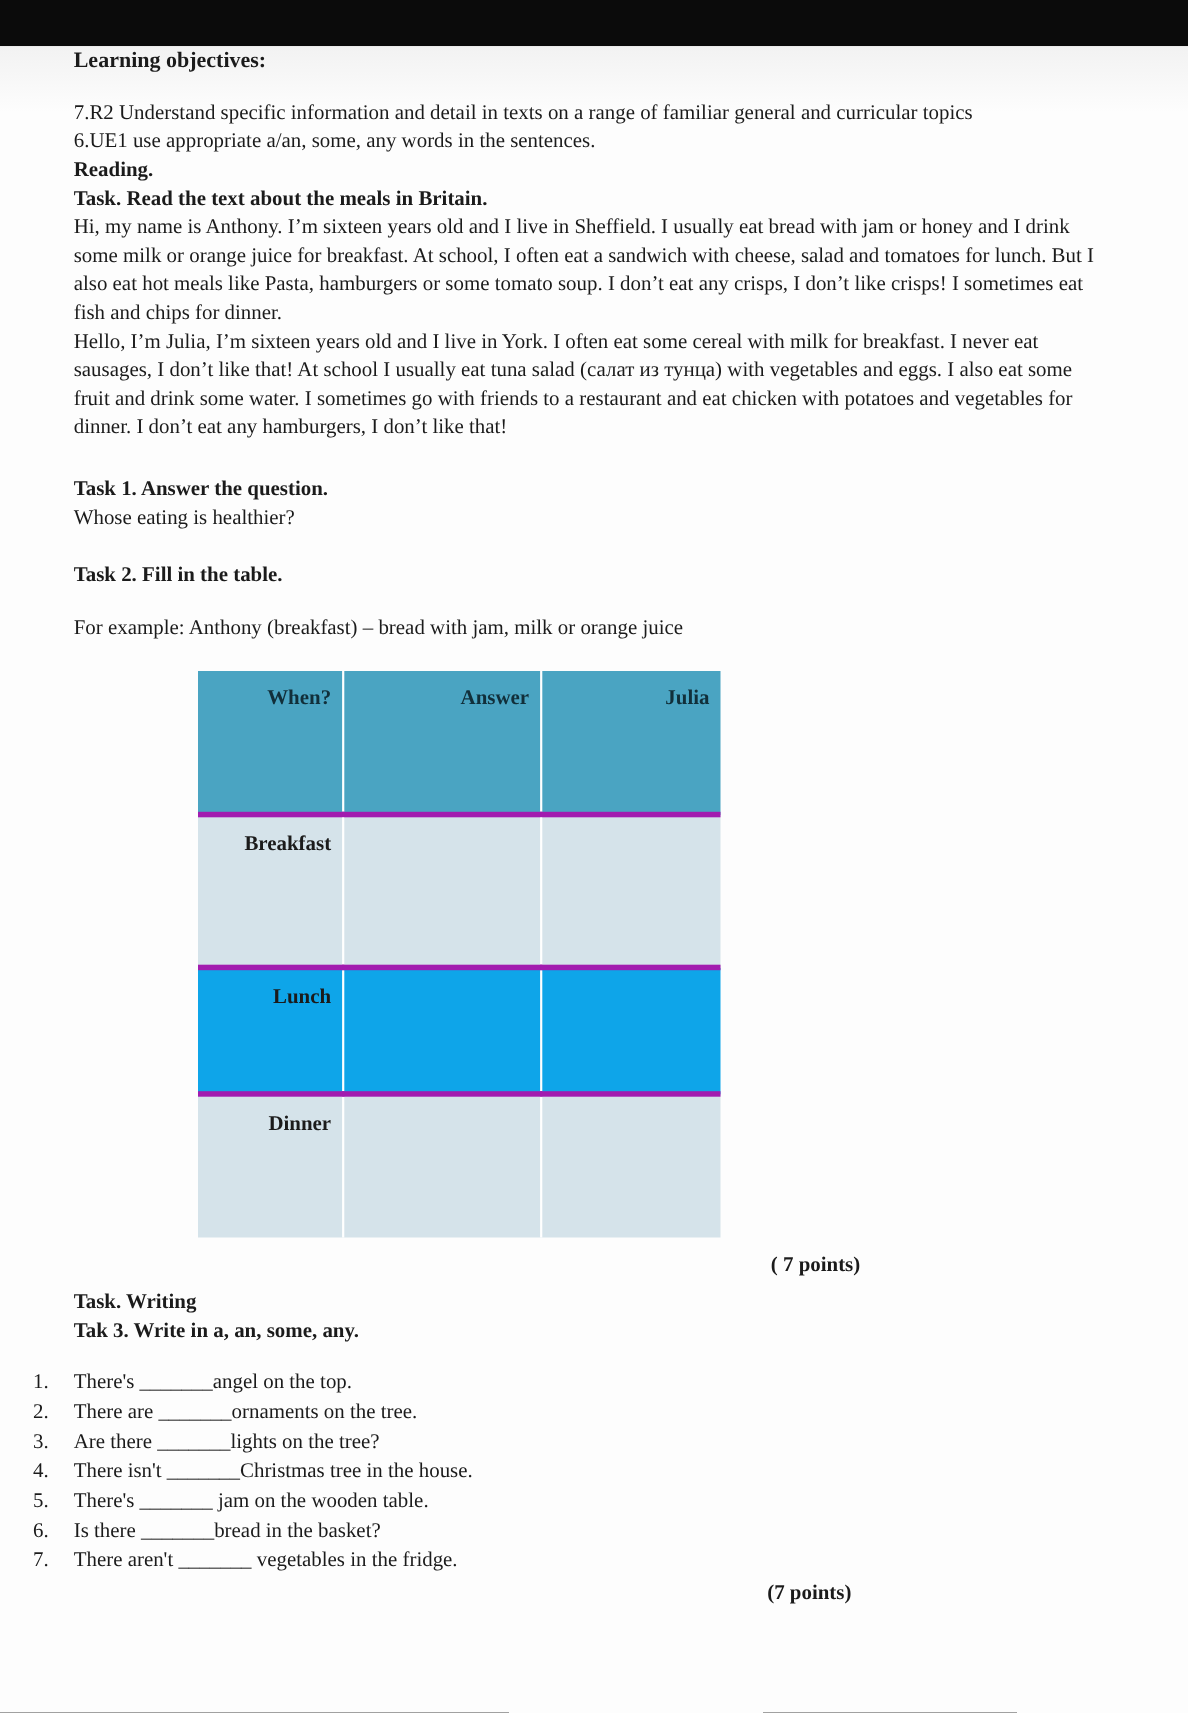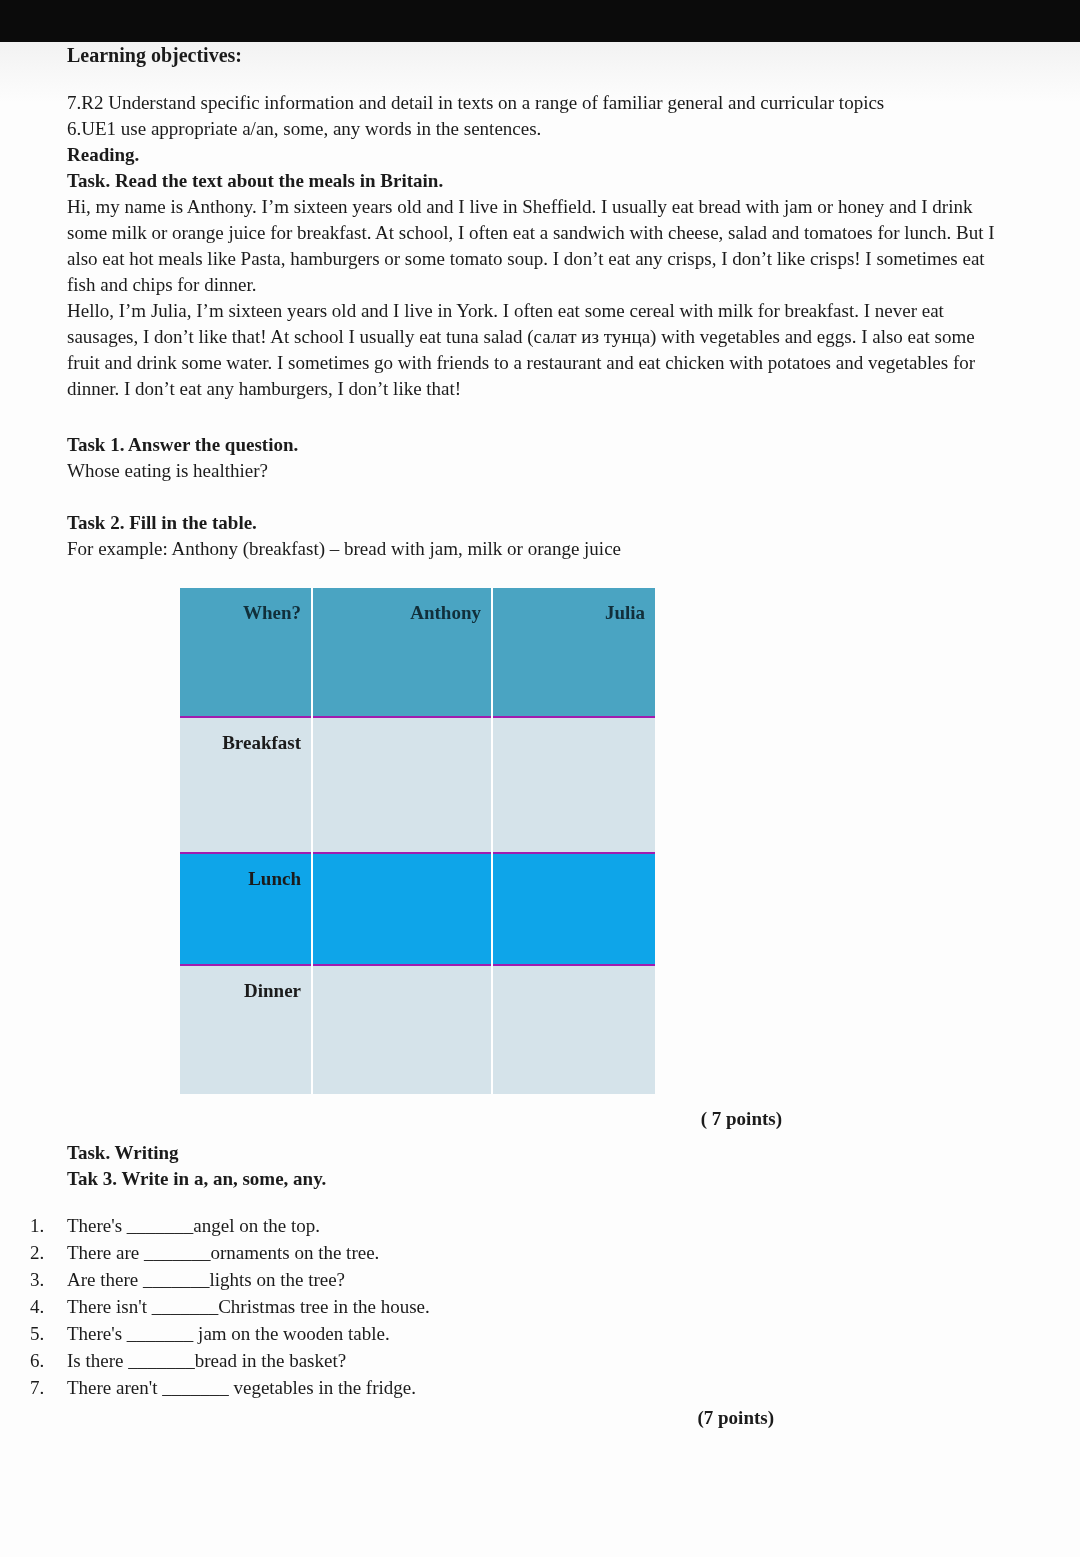--- a/index.html
+++ b/index.html
@@ -36,21 +36,21 @@
     font-weight: bold;
     font-size: 20px;
   }
   .lo-heading { font-weight: bold; font-size: 20px; }
   .objectives { margin-top: 22px; }
   .section-heading { font-weight: bold; }
   .reading-block { }
   .para { margin: 0; }
   .task1-block { margin-top: 30px; }
   .task2-block { margin-top: 26px; }
-  .example-line { }
+  .example-line { margin-top: 22px; }
 
   table.fill-table {
     margin-top: 26px;
     margin-left: 113px;
     border-collapse: collapse;
     table-layout: fixed;
     width: 475px;
   }
   table.fill-table th, table.fill-table td {
     vertical-align: top;
@@ -62,21 +62,21 @@
   }
   table.fill-table th:last-child, table.fill-table td:last-child { border-right: none; }
   table.fill-table th {
     background: #4aa4c2;
     color: #112f3a;
     height: 104px;
   }
   table.fill-table col.c1 { width: 132px; }
   table.fill-table col.c2 { width: 180px; }
   table.fill-table col.c3 { width: 163px; }
-  table.fill-table tbody tr { border-top: 2px solid #a21caf; }
+  table.fill-table tbody tr { border-top: 5px solid #a21caf; }
   table.fill-table tbody tr:nth-child(1) td { background: #d5e3ea; height: 110px; }
   table.fill-table tbody tr:nth-child(2) td { background: #0ea5e9; height: 86px; }
   table.fill-table tbody tr:nth-child(3) td { background: #d5e3ea; height: 104px; }
 
   .points-line {
     margin-top: 12px;
     text-align: right;
     padding-right: 228px;
     font-weight: bold;
   }
@@ -138,21 +138,21 @@
 
     <table class="fill-table">
       <colgroup>
         <col class="c1">
           <col class="c2">
           <col class="c3">
       </colgroup>
       <thead>
         <tr>
           <th>When?</th>
-          <th>Anthony</th>
+          <th>Answer</th>
           <th>Julia</th>
         </tr>
       </thead>
       <tbody>
         <tr>
           <td>Breakfast</td>
           <td></td>
           <td></td>
         </tr>
         <tr>

